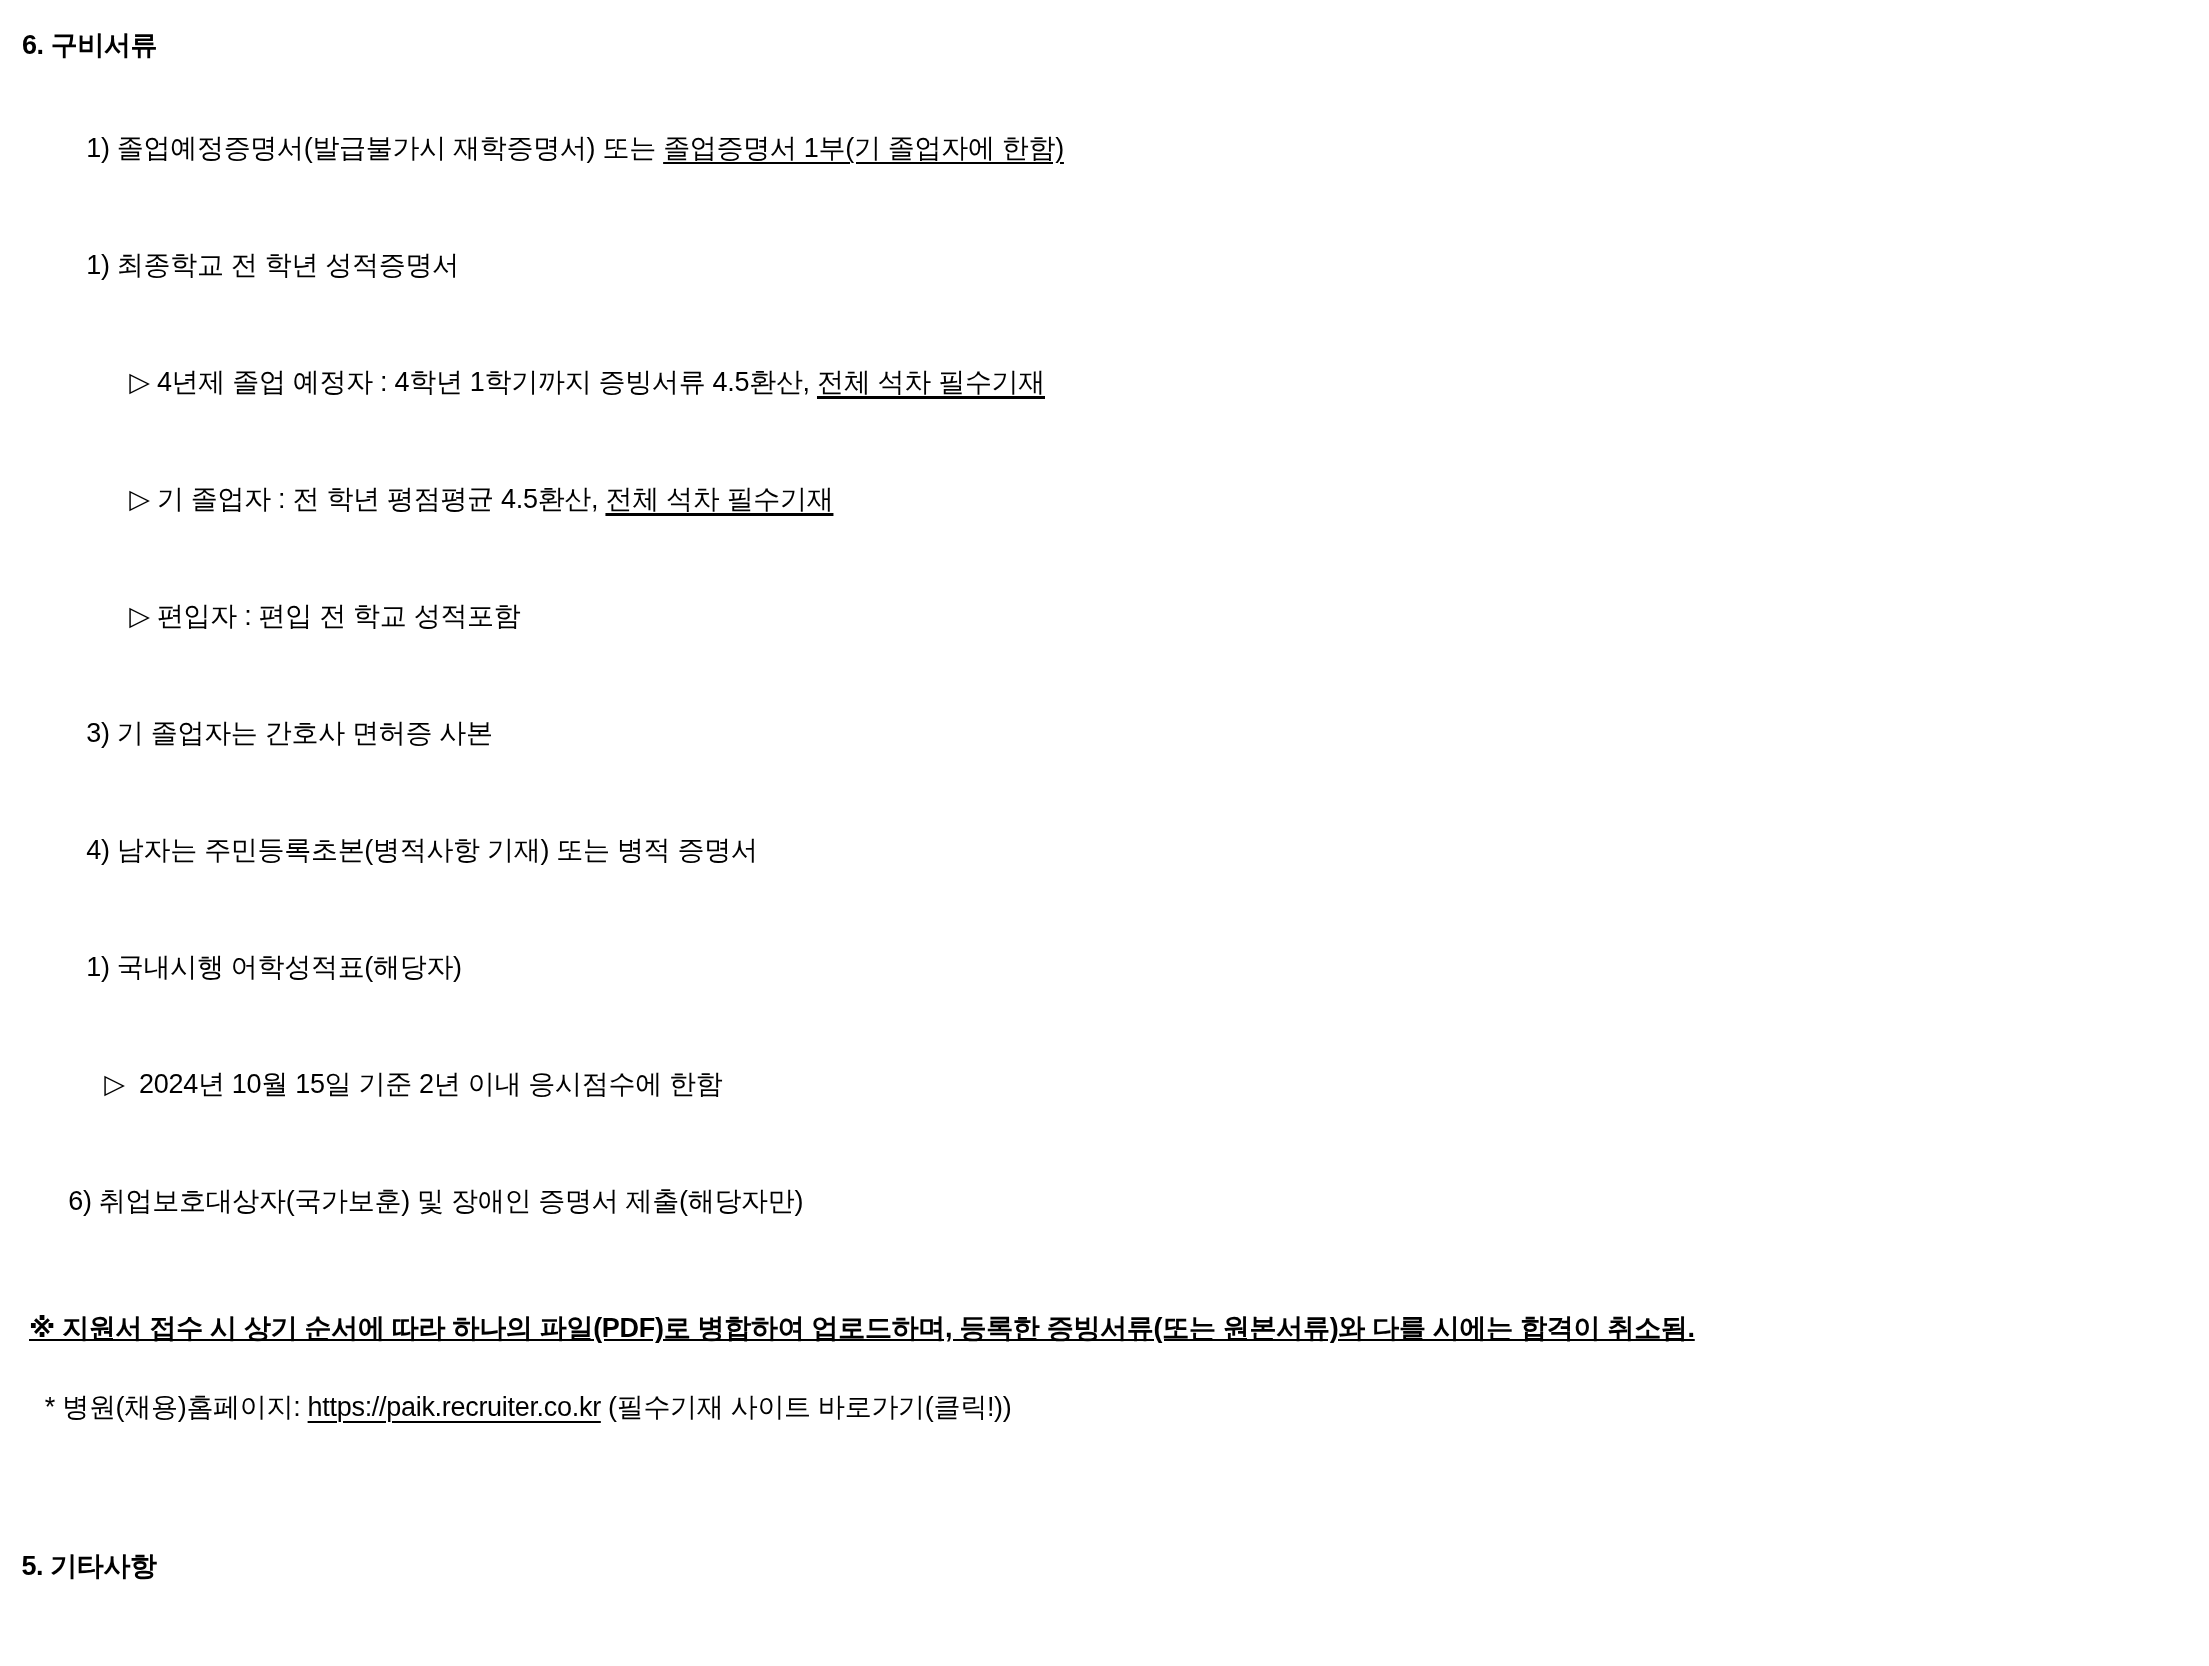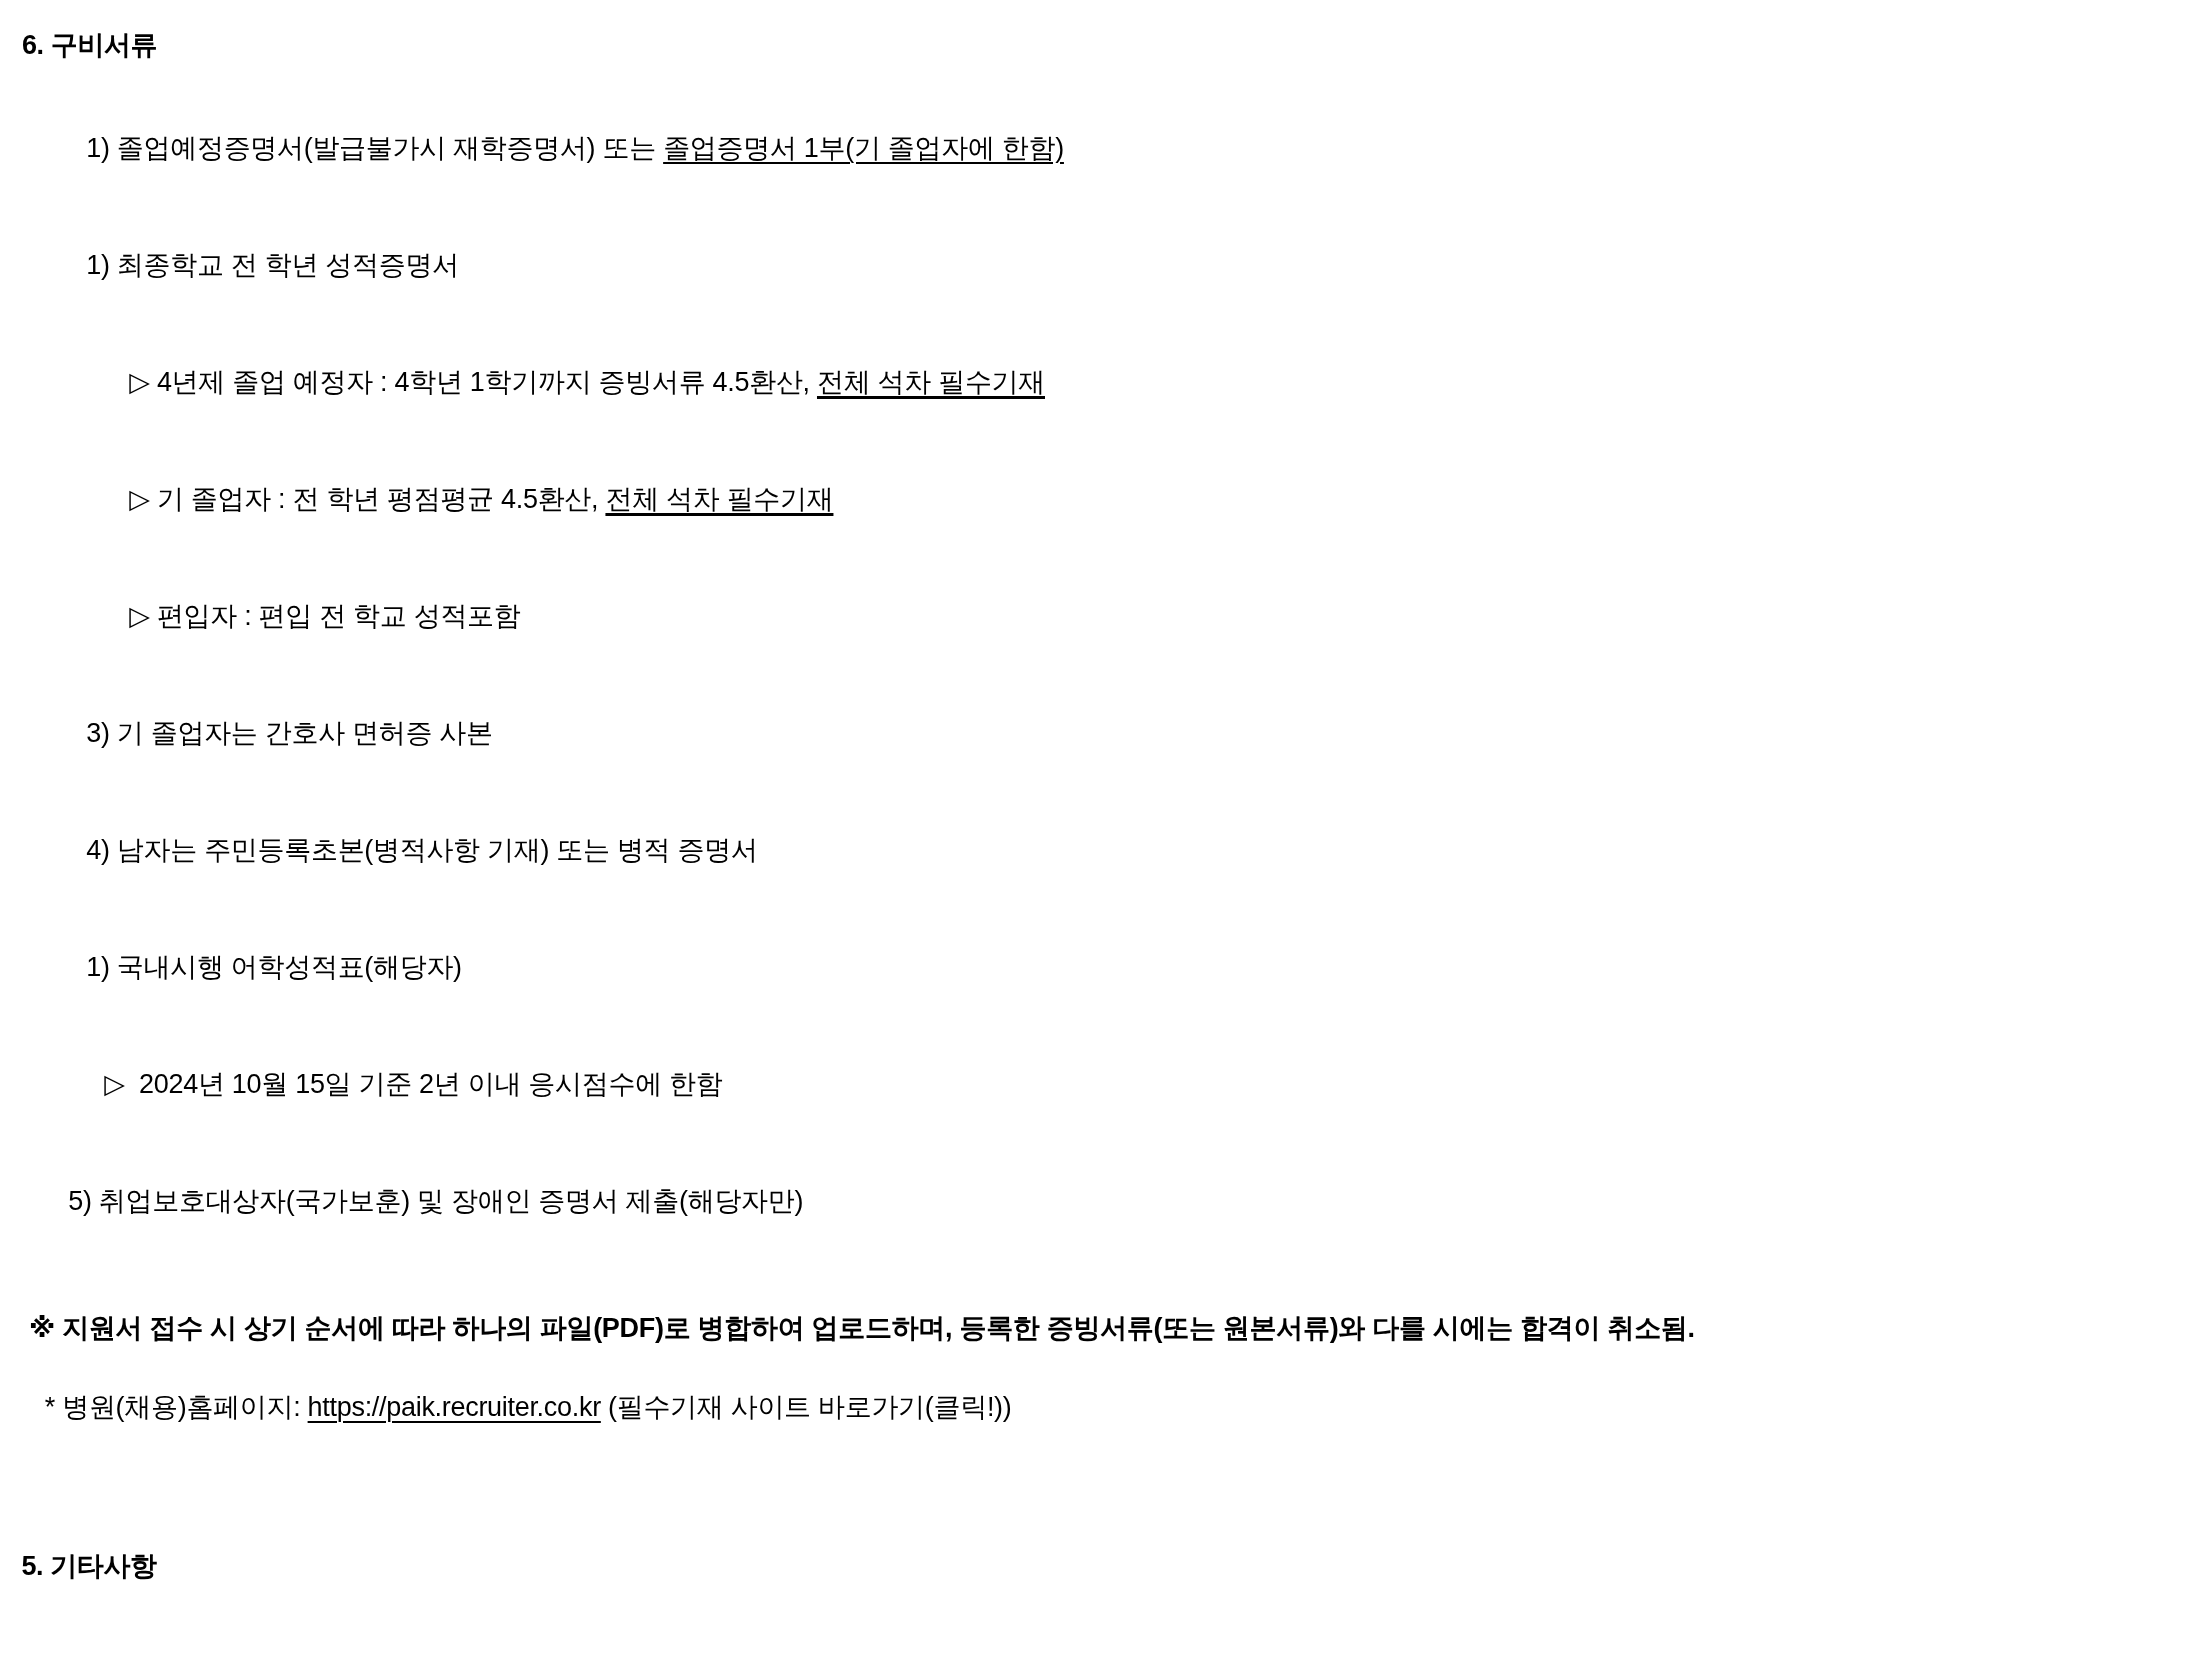--- a/index.html
+++ b/index.html
@@ -41,20 +41,21 @@
   .ind-sub  { margin-left: 86px; }
   .ind-sub2 { margin-left: 61px; }
   .ind-num6 { margin-left: 25px; }
   
   .note-line {
     margin: 67px 0 0 29px;
     font-weight: 700;
     line-height: 30px;
     white-space: pre-wrap;
     letter-spacing: -0.3px;
+    text-decoration: underline;
   }
   .homepage-line {
     margin: 18.7px 0 0 16px;
     line-height: 30px;
     white-space: pre-wrap;
     letter-spacing: -0.3px;
   }
   
   .s5 .ln { margin-bottom: 16px; }
   .s5 .first { margin-top: 51px; margin-left: 28.5px; }
@@ -99,21 +100,21 @@
     <div class="ln ind-num">
       <span>4) 남자는 주민등록초본(병적사항 기재) 또는 병적 증명서</span>
     </div>
     <div class="ln ind-num">
       <span>1) 국내시행 어학성적표(해당자)</span>
     </div>
     <div class="ln ind-sub2">
       <span>▷  2024년 10월 15일 기준 2년 이내 응시점수에 한함</span>
     </div>
     <div class="ln ind-num6">
-      <span>5) 취업보호대상자(국가보훈) 및 장애인 증명서 제출(해당자만)</span>
+      <span>6) 취업보호대상자(국가보훈) 및 장애인 증명서 제출(해당자만)</span>
     </div>
   </div>
 
   <div class="note-line">※ 지원서 접수 시 상기 순서에 따라 하나의 파일(PDF)로 병합하여 업로드하며, 등록한 증빙서류(또는 원본서류)와 다를 시에는 합격이 취소됨.</div>
 
   <div class="homepage-line">
     <span>* 병원(채용)홈페이지: </span><span class="u">https://paik.recruiter.co.kr</span><span> (필수기재 사이트 바로가기(클릭!))</span>
   </div>
 
   <div class="heading h5">5. 기타사항</div>

